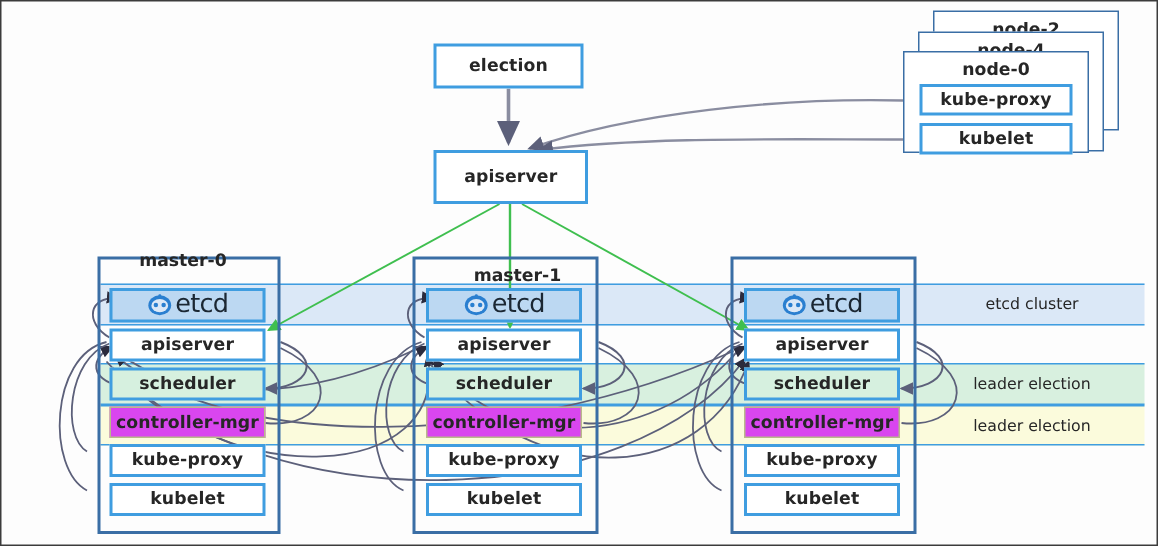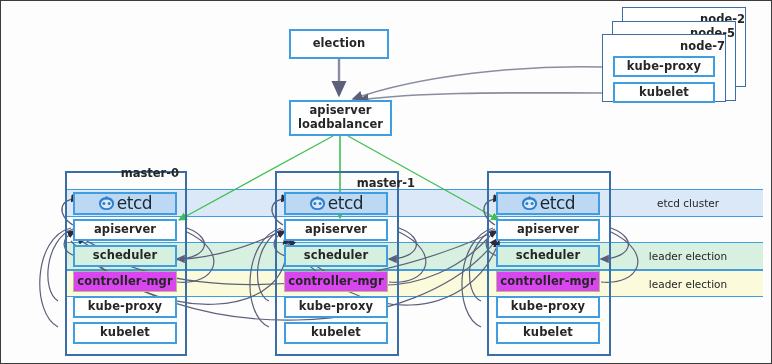--- a/index.html
+++ b/index.html
@@ -22,21 +22,21 @@
   }
   .group{
     position:absolute;box-sizing:border-box;
     background:transparent;border:2px solid #3a6ea5;
   }
   .nodecard{
     position:absolute;box-sizing:border-box;
     background:#ffffff;border:1.5px solid #3a6ea5;
   }
   .cardtitle{
-    position:absolute;left:0;right:0;text-align:right;
+    position:absolute;left:0;right:0;text-align:center;
     font-size:11.5px;font-weight:bold;color:#262626;
   }
   .band{
     position:absolute;box-sizing:border-box;
     border-top:1.5px solid #3f9de0;border-bottom:1.5px solid #3f9de0;
   }
   .band-etcd{background:#dbe8f7;}
   .band-sched{background:#d8f0df;}
   .band-ctrl{background:#fbfbdc;}
   .bandlabel{
@@ -110,31 +110,30 @@
     <path d="M70,240 C150,330 300,320 284,236" fill="none" stroke="#5c607a" stroke-width="1.2" marker-end="url(#ah-dark)"></path>
     <path d="M488,236 C430,300 330,300 288,238" fill="none" stroke="#5c607a" stroke-width="1.2" marker-end="url(#ah-dark)"></path>
     <path d="M74,244 C180,350 420,340 496,238" fill="none" stroke="#5c607a" stroke-width="1.2" marker-end="url(#ah-dark)"></path>
     <path d="M286,242 C360,330 470,320 498,240" fill="none" stroke="#5c607a" stroke-width="1.2" marker-end="url(#ah-dark)"></path>
   </svg>
 
   <div class="box" style="left:288px;top:28px;width:100px;height:30px;">election</div>
 
   <div class="box" style="left:288px;top:99px;width:103px;height:36px;flex-direction:column;">
     <span>apiserver</span>
-    <span>loadbalancer</span>
   </div>
 
   <div class="nodecard" style="left:621px;top:6px;width:124px;height:80px;">
     <div class="cardtitle" style="top:4px;">node-2</div>
   </div>
   <div class="nodecard" style="left:611px;top:20px;width:124px;height:80px;">
-    <div class="cardtitle" style="top:4px;">node-5</div>
+    <div class="cardtitle" style="top:4px;">node-4</div>
   </div>
   <div class="nodecard" style="left:601px;top:33px;width:124px;height:68px;">
-    <div class="cardtitle" style="top:4px;">node-7</div>
+    <div class="cardtitle" style="top:4px;">node-0</div>
   </div>
   <div class="box" style="left:612px;top:55px;width:102px;height:21px;">kube-proxy</div>
   <div class="box" style="left:612px;top:81px;width:102px;height:21px;">kubelet</div>
 
   <div class="group" style="left:64px;top:170px;width:122px;height:185px;"></div>
   <div class="cardtitle" style="left:64px;top:165px;width:114px;">master-0</div>
 
   <div class="box etcdbox" style="left:72px;top:191px;width:104px;height:23px;">
     <span class="etcd-wrap">
       <svg width="17" height="15" viewBox="0 0 17 15">

